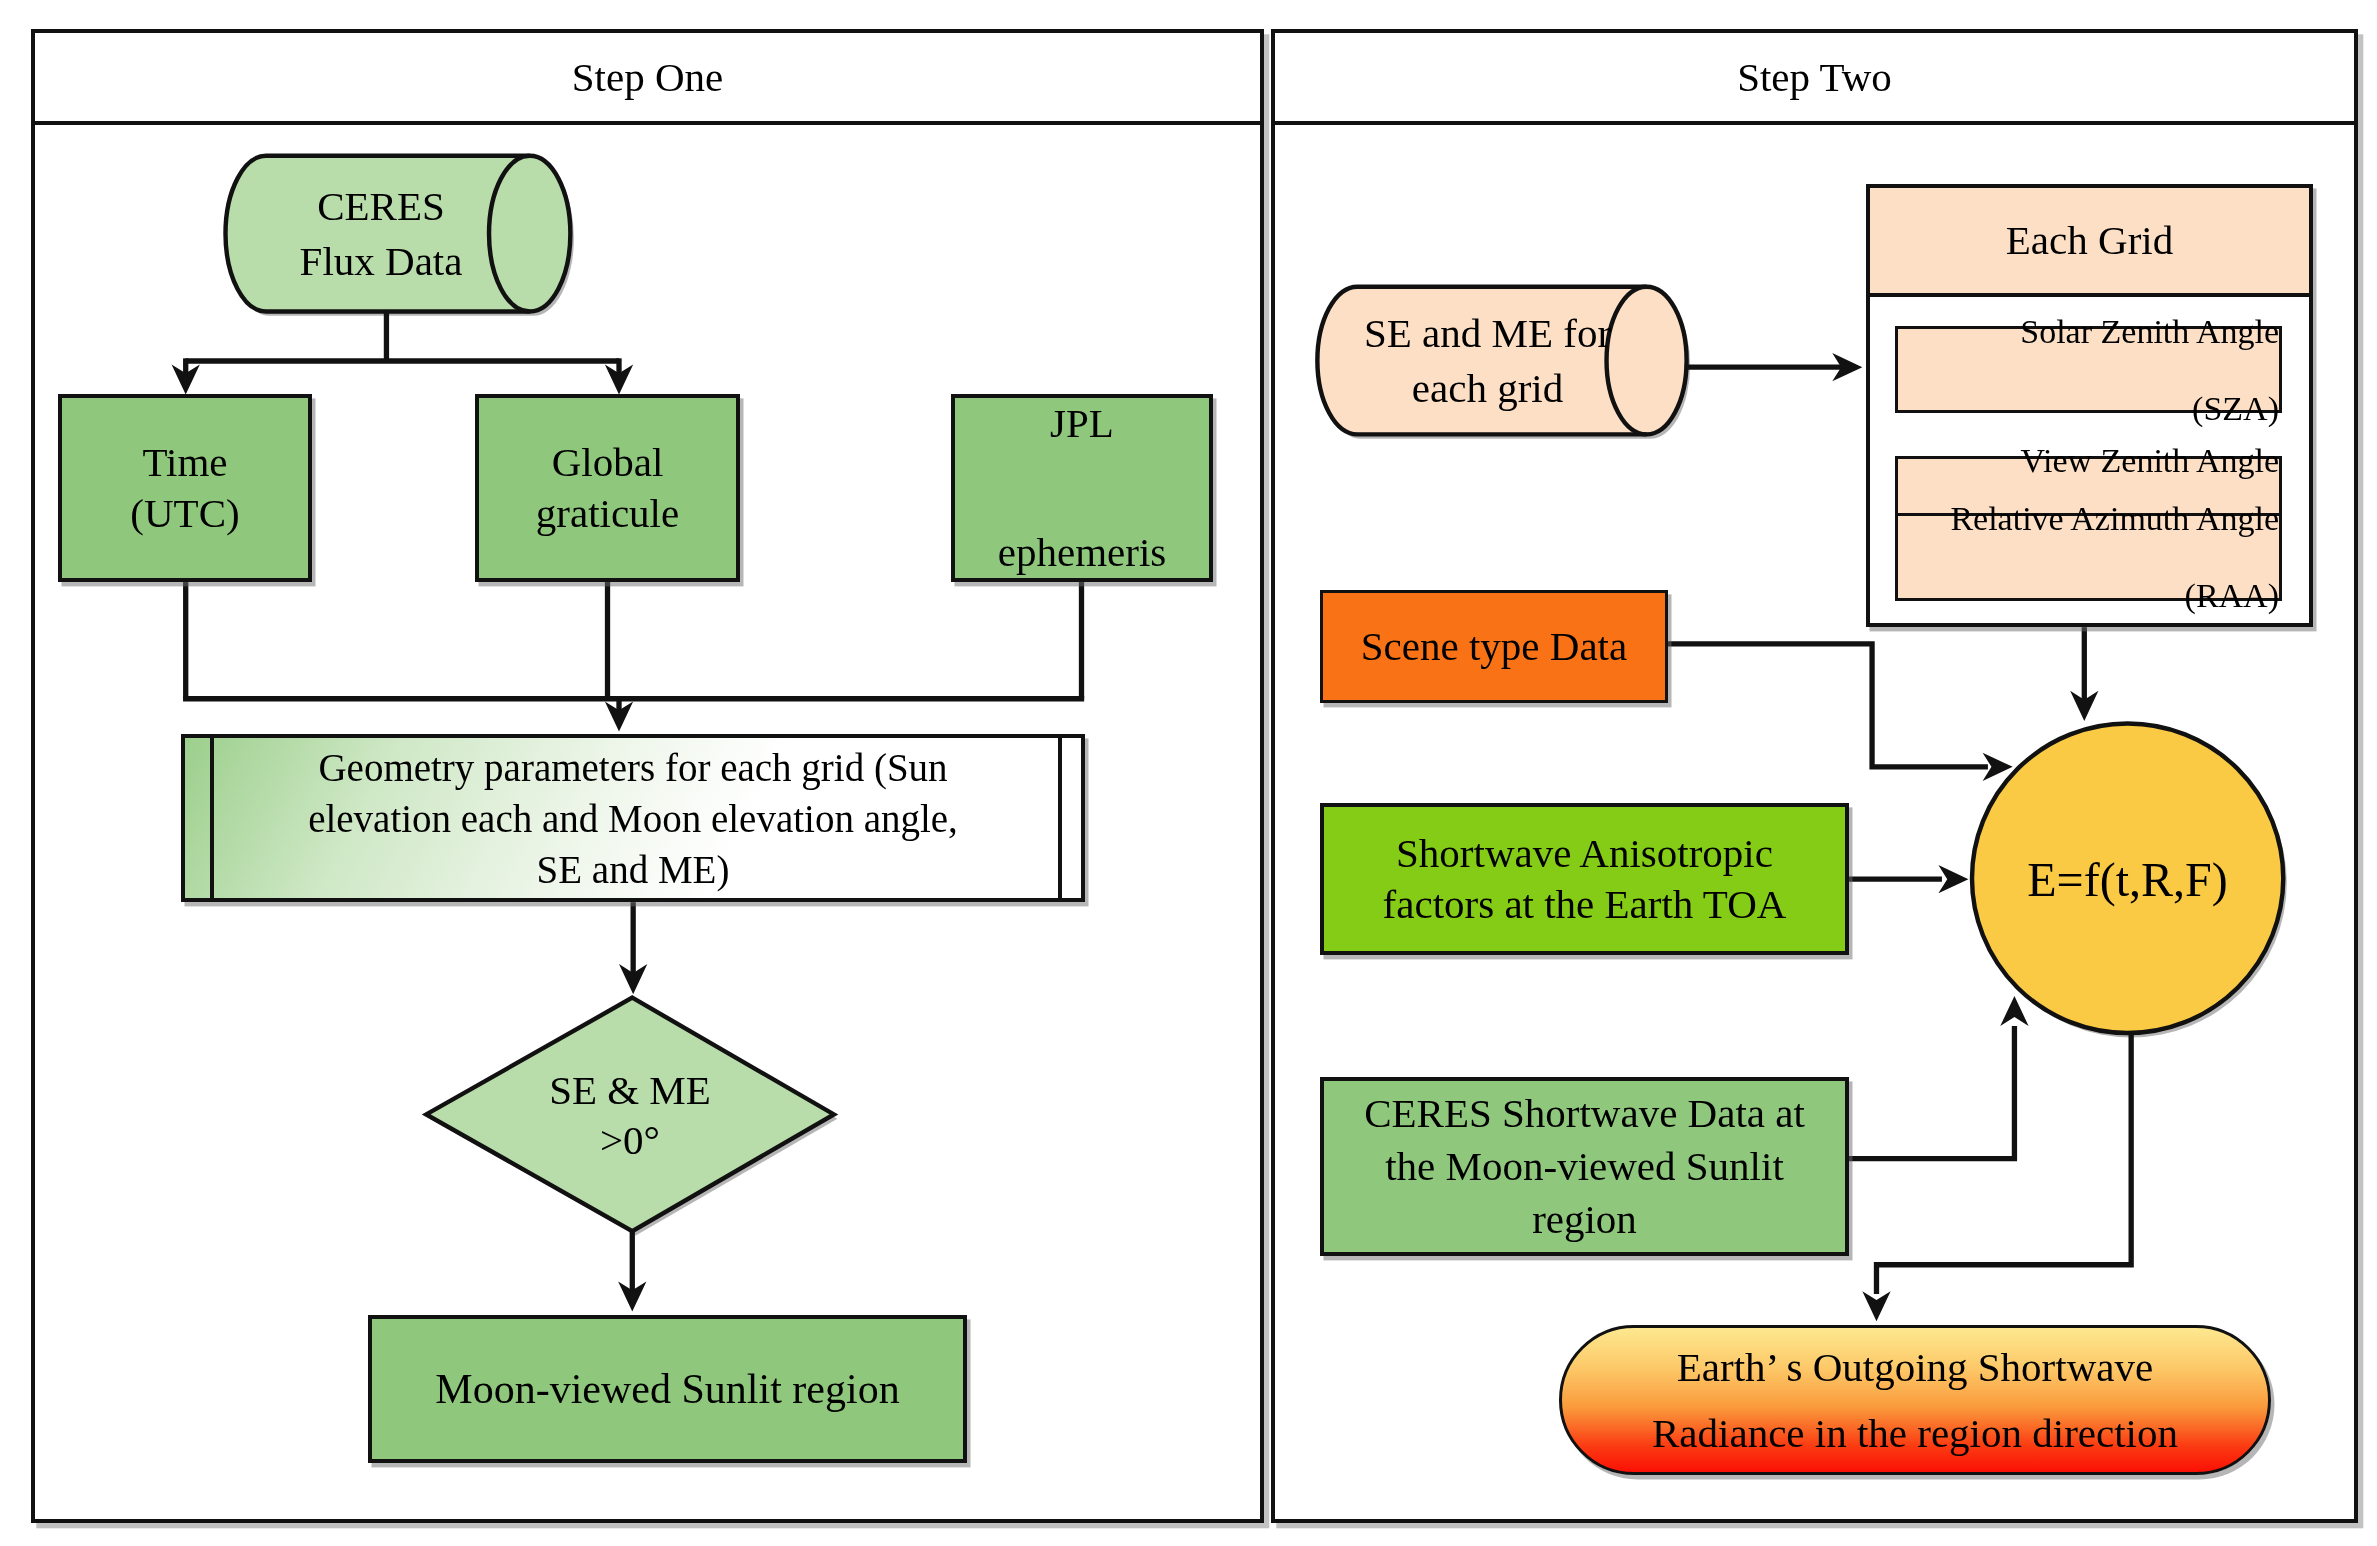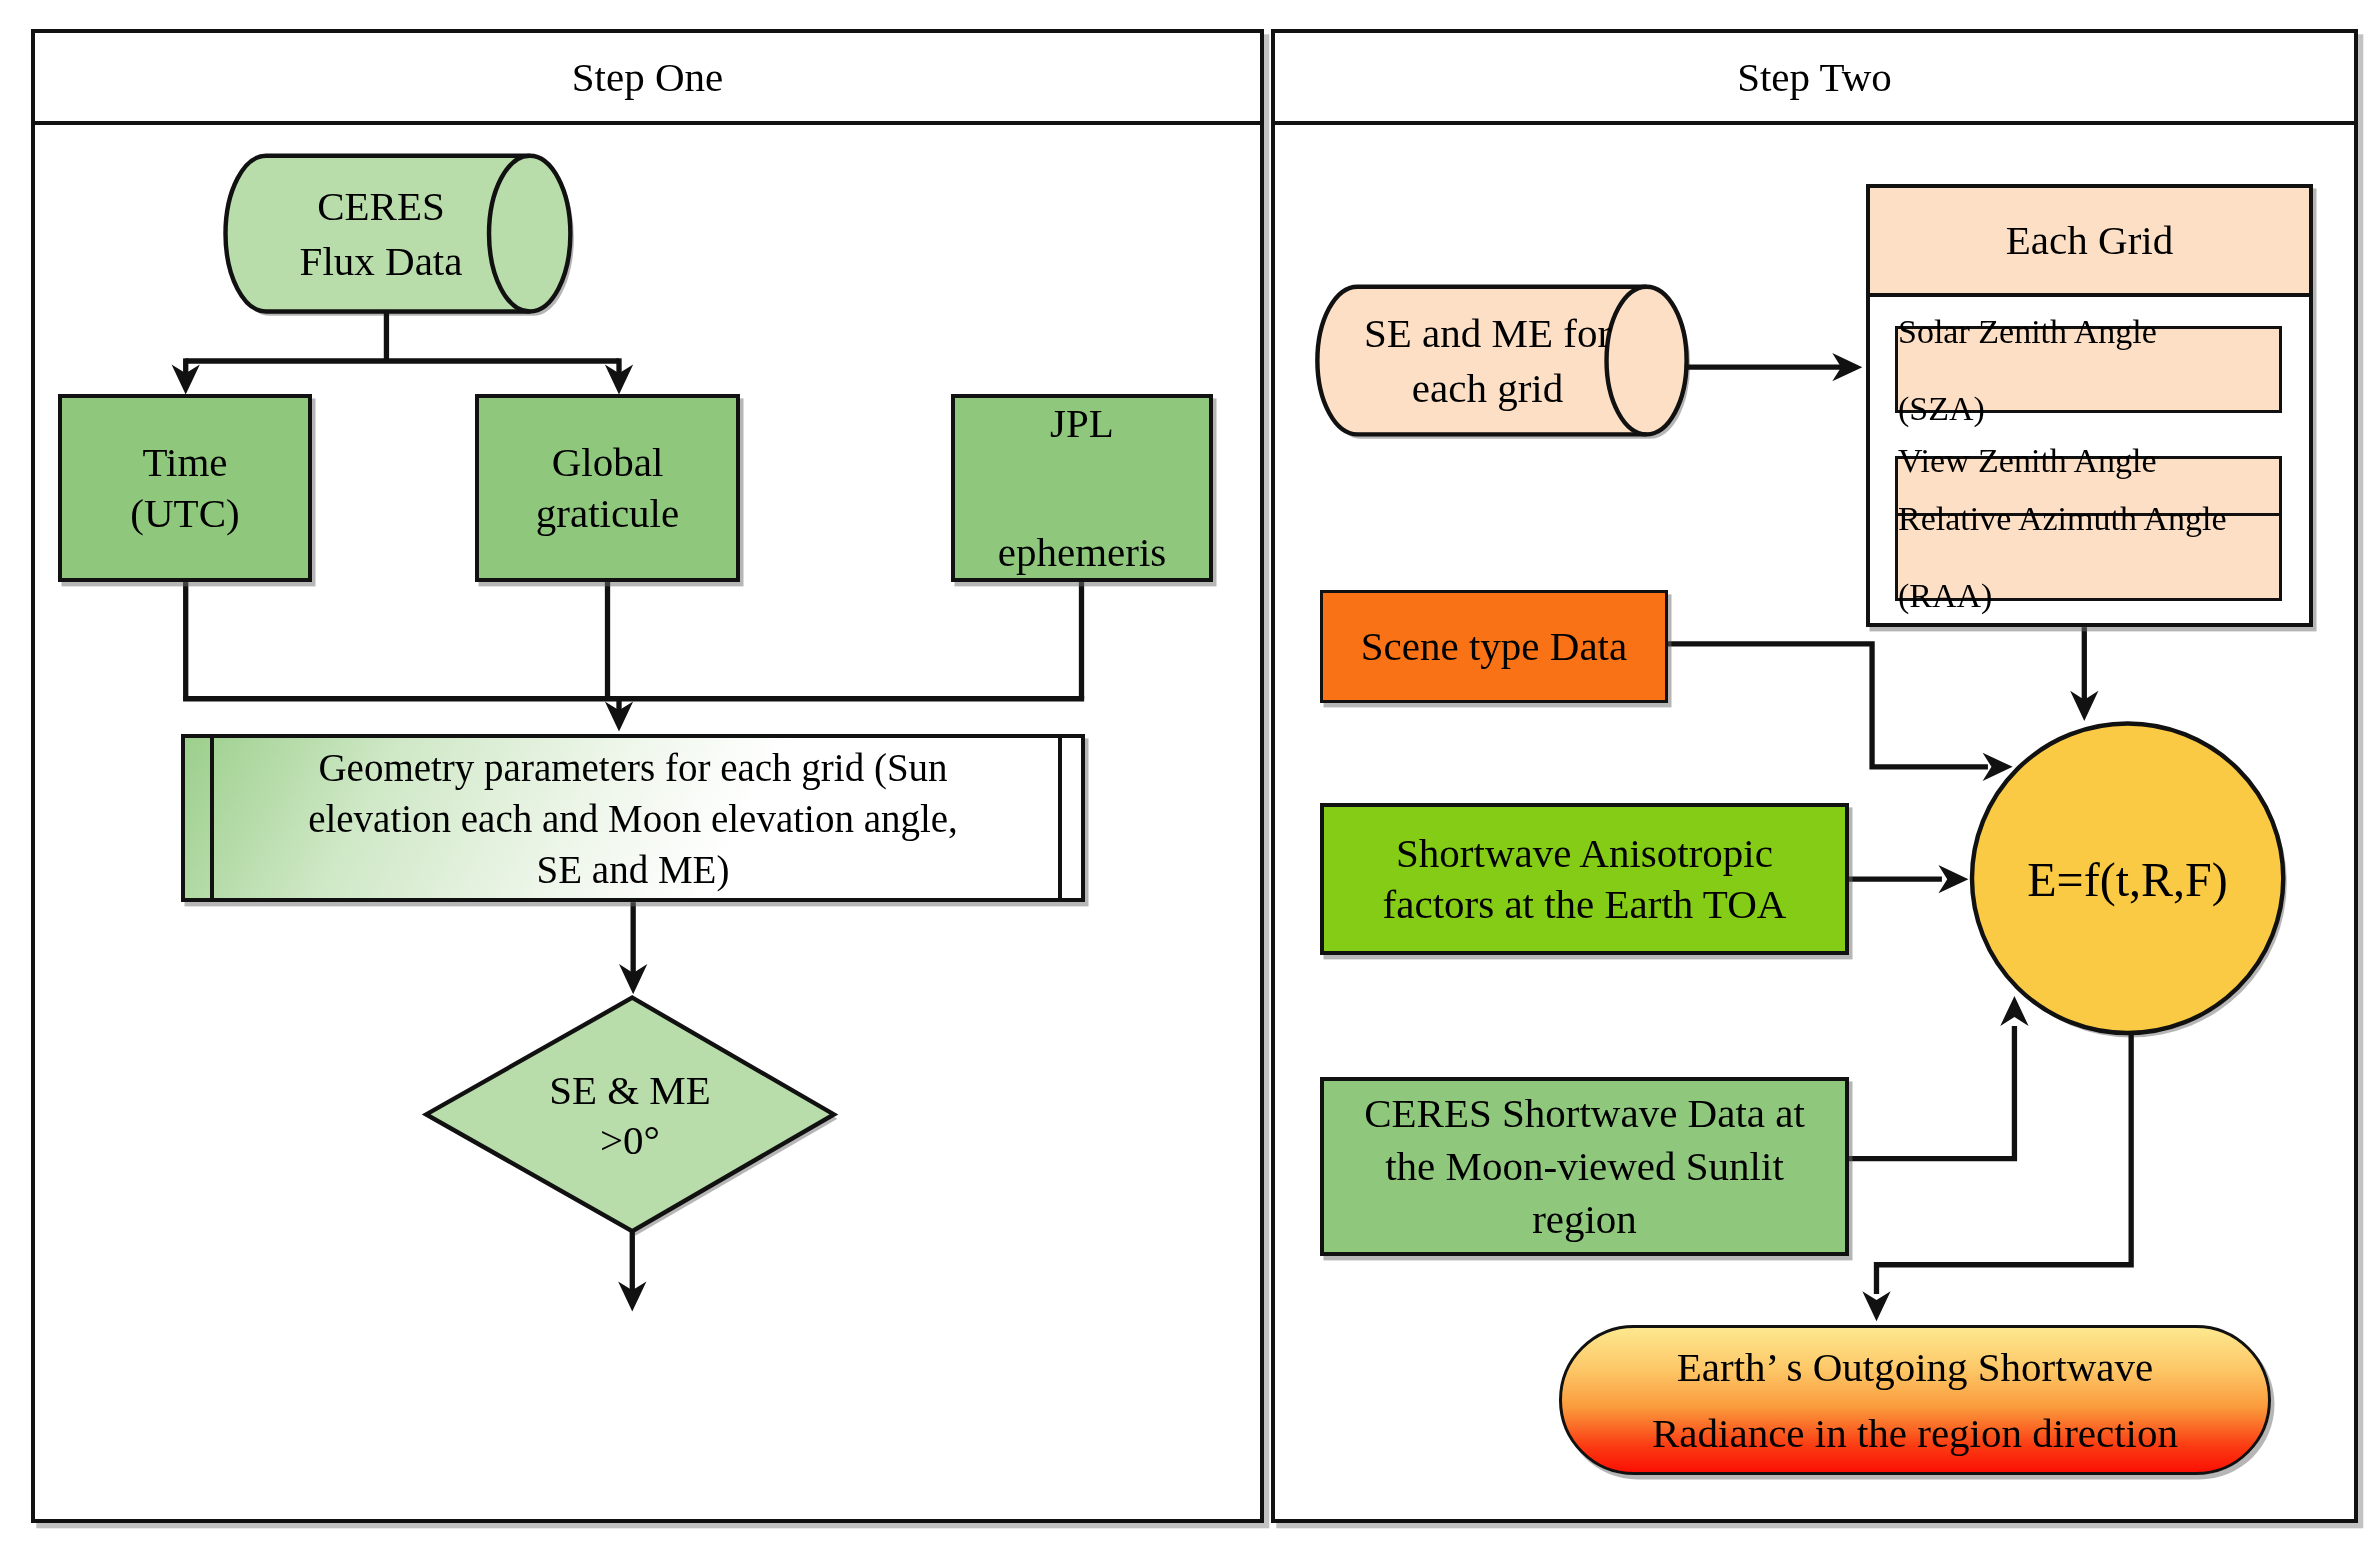--- a/index.html
+++ b/index.html
@@ -34,21 +34,21 @@
     background:linear-gradient(118deg,#9ccf8c 0%,#cfe8c6 22%,#eef6ea 45%,#ffffff 62%);
   }
   .inner-rule{position:absolute;top:-0.9px;bottom:-0.9px;width:3.5px;background:#111;}
   .grid-container{background:#ffffff;box-shadow:3.5px 4.4px 0 rgba(110,110,110,.5);}
   .grid-header{
     position:absolute;left:0;top:0;right:0;height:105px;border-bottom:4.4px solid #111;
     background:#fcdfc5;display:flex;align-items:center;justify-content:center;
   }
   .angle-box{
     position:absolute;left:25px;width:387px;background:#fcdfc5;border:3.5px solid #111;
-    box-sizing:border-box;display:flex;flex-direction:column;align-items:flex-start;justify-content:center;text-align:center;gap:38px;
+    box-sizing:border-box;display:flex;flex-direction:column;align-items:flex-end;justify-content:center;text-align:center;gap:38px;
   }
   .pill{
     border-radius:76px;
     background:linear-gradient(180deg,#fde88f 0%,#fdc868 28%,#fa9b3c 55%,#fb3b12 82%,#fb1005 100%);
     gap:11px;
   }
 </style>
 </head>
 <body>
 
@@ -149,20 +149,23 @@
     <span class="ln">Geometry parameters for each grid (Sun</span>
     <span class="ln">elevation each and Moon elevation angle,</span>
     <span class="ln">SE and ME)</span>
   </div>
 
   <div class="free-label f46" style="left:426px;top:998px;width:408px;height:234px;line-height:50px;">
     <span class="ln">SE &amp; ME</span>
     <span class="ln">&gt;0°</span>
   </div>
 
+  <div class="node green-med" style="left:368px;top:1315px;width:599px;height:148px;font-size:42px;">
+    <span class="ln">Moon-viewed Sunlit region</span>
+  </div>
 
   <div class="free-label f46" style="left:1318px;top:285px;width:369px;height:151px;padding-right:30px;box-sizing:border-box;line-height:55px;">
     <span class="ln">SE and ME for</span>
     <span class="ln">each grid</span>
   </div>
 
   <div class="node grid-container" style="left:1866px;top:184px;width:447px;height:443px;justify-content:flex-start;">
     <div class="grid-header f46">
       <span>Each Grid</span>
     </div>

